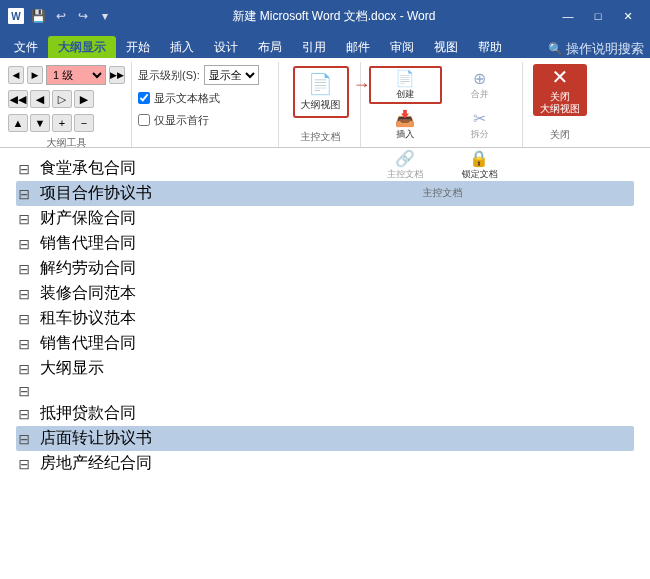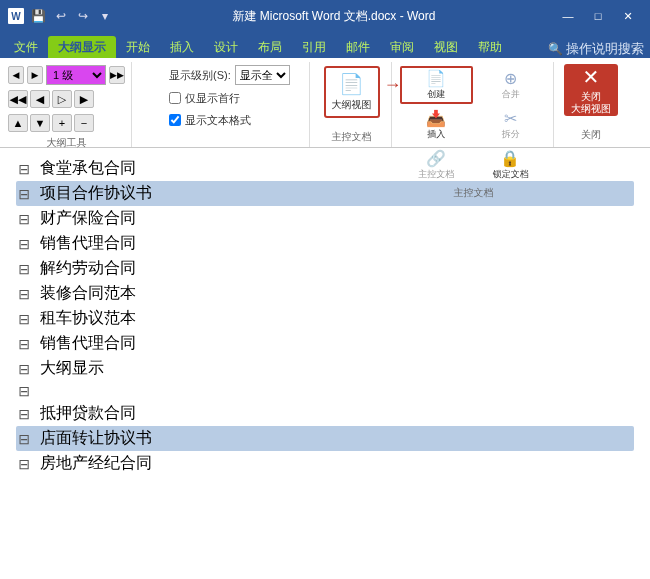--- a/index.html
+++ b/index.html
@@ -52,21 +52,21 @@
       display: flex; gap: 2px;
     }
     .wc-btn {
       width: 28px; height: 22px;
       display: flex; align-items: center; justify-content: center;
       font-size: 11px; cursor: pointer; border-radius: 2px;
     }
     .ribbon-tab {
       padding: 4px 10px 3px;
       font-size: 12px;
-      color: #bef264;
+      color: #ffffff;
       cursor: pointer;
       border-radius: 3px 3px 0 0;
       height: 22px;
       display: flex; align-items: center;
     }
     .ribbon-tab.active {
       background: #84cc16;
       color: #2b579a;
       font-weight: bold;
     }
@@ -111,21 +111,21 @@
     .outline-level-group {
       min-width: 110px;
     }
     .level-row {
       display: flex; align-items: center; gap: 3px;
       height: 22px;
     }
     .level-select {
       width: 60px; height: 20px;
       font-size: 11px; border: 1px solid #aaa;
-      background: #d946ef; padding: 0 2px;
+      background: #fca5a5; padding: 0 2px;
       cursor: pointer;
     }
     .arrow-btn {
       width: 16px; height: 18px;
       background: #e8e8e8;
       border: 1px solid #bbb;
       display: flex; align-items: center; justify-content: center;
       font-size: 9px; cursor: pointer; border-radius: 2px;
     }
     .promote-demote {
@@ -364,35 +364,35 @@
       <div class="promote-demote">
         <div class="pd-btn">▲</div>
         <div class="pd-btn">▼</div>
         <div class="pd-btn">+</div>
         <div class="pd-btn">−</div>
       </div>
     </div>
     <div class="group-label">大纲工具</div>
   </div>
 
-  <div class="ribbon-group show-level-group" style="min-width:145px;margin-left:31px;">
+  <div class="ribbon-group show-level-group" style="min-width:145px;">
     <div class="group-content">
       <div class="show-level-row">
         <span class="show-level-label">显示级别(S):</span>
         <select class="show-level-select">
           <option>显示全部</option>
         </select>
       </div>
       <div class="checkbox-row">
+        <input type="checkbox" checked="" style="">
+        <span class="checkbox-label">显示文本格式</span>
+      </div>
+      <div class="checkbox-row">
         <input type="checkbox" style="">
         <span class="checkbox-label">仅显示首行</span>
-      </div>
-      <div class="checkbox-row">
-        <input type="checkbox" checked="" style="">
-        <span class="checkbox-label">显示文本格式</span>
       </div>
     </div>
     <div class="group-label" style="visibility:hidden;">x</div>
   </div>
 
   <div class="show-doc-group">
     <div style="position:relative; display:flex; align-items:center;">
       <div class="big-btn">
         <span class="big-btn-icon">📄</span>
         <span class="big-btn-label">大纲视图</span>

